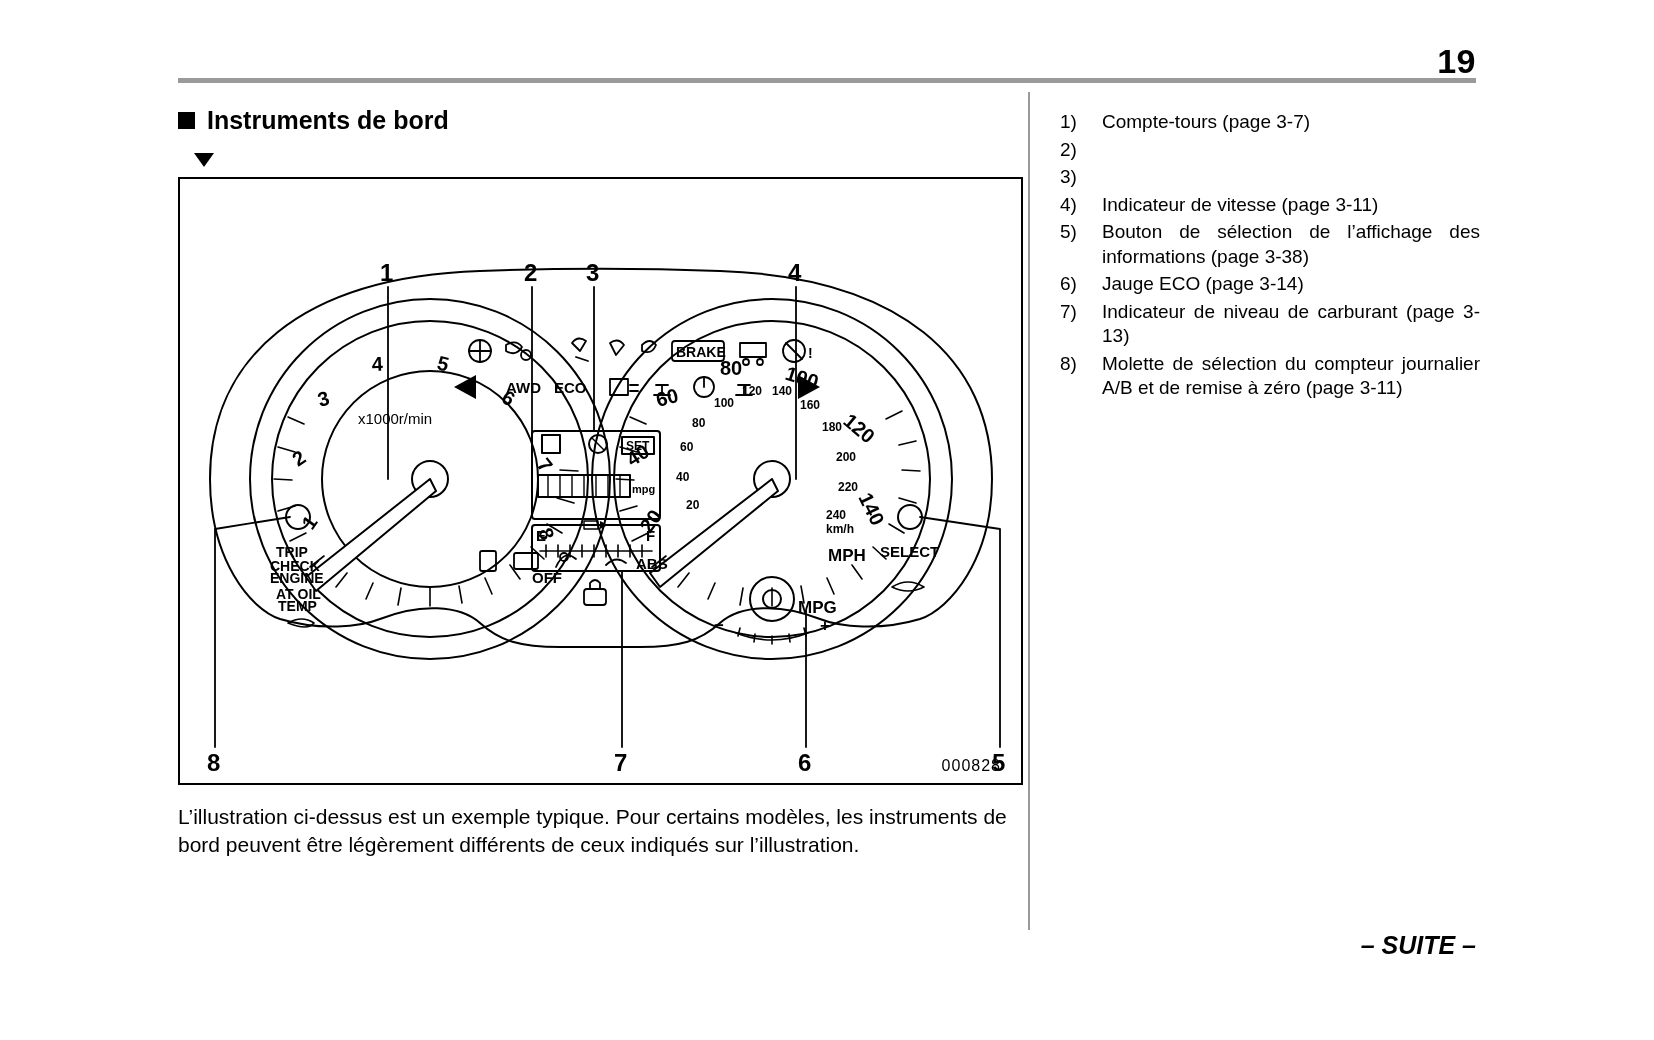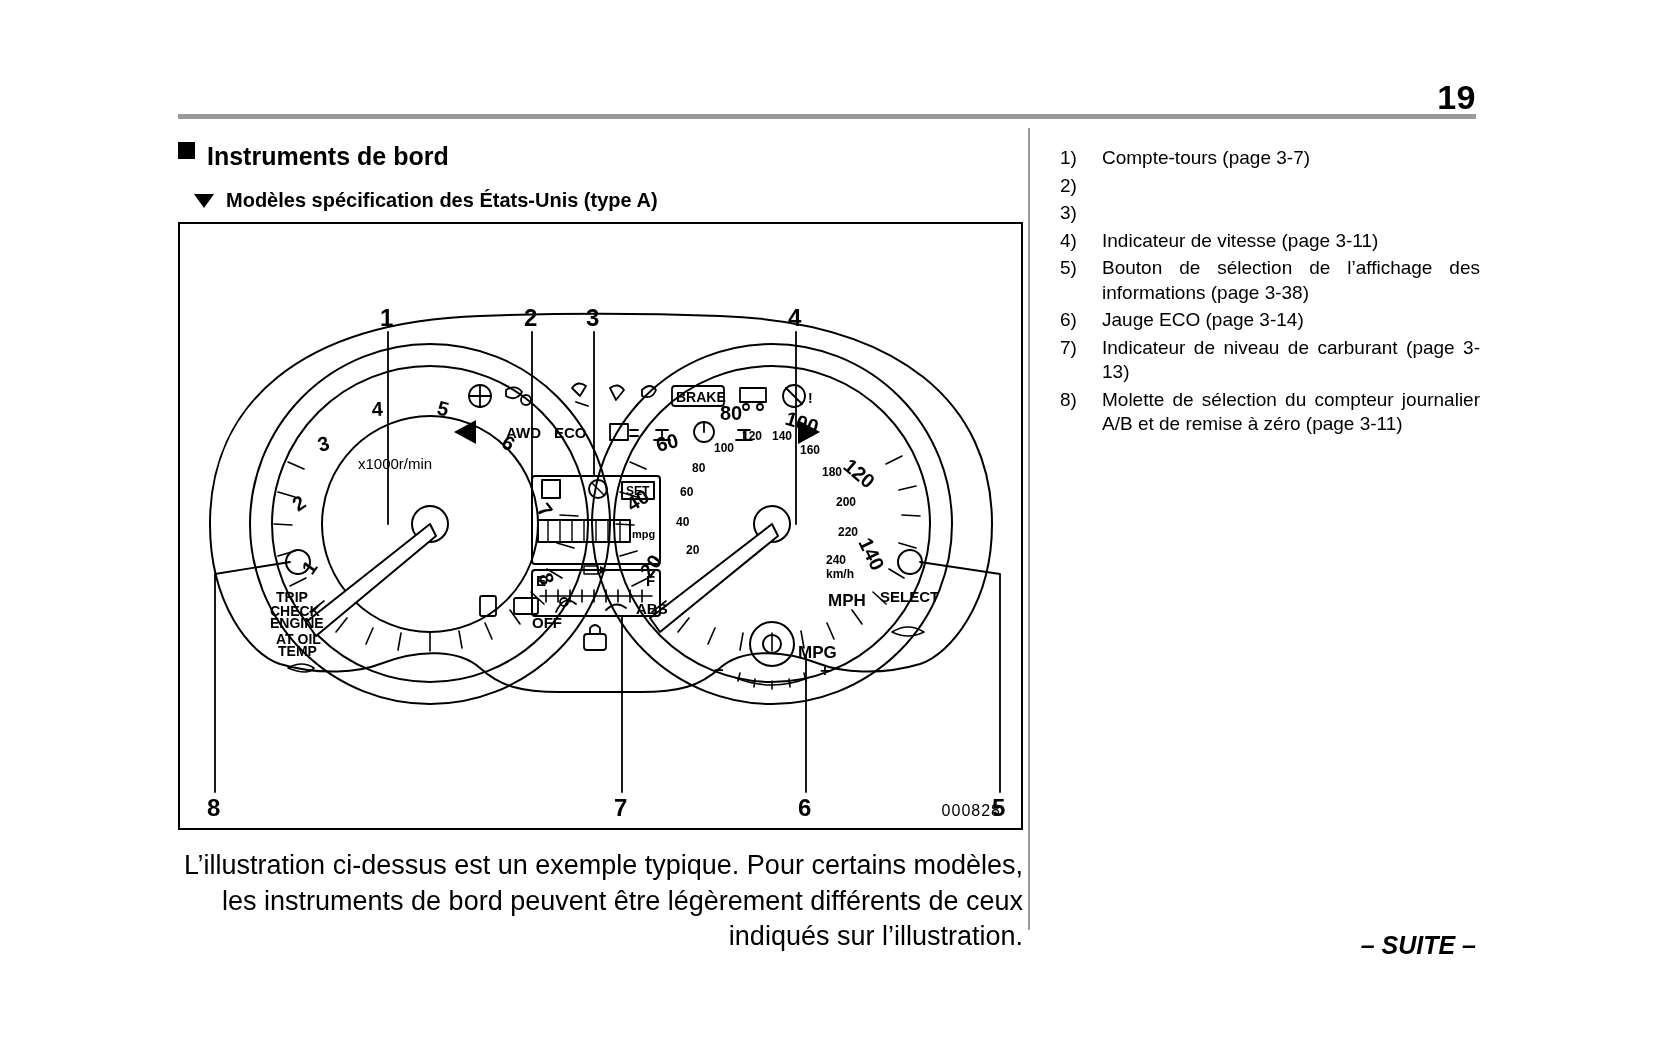--- a/index.html
+++ b/index.html
@@ -11,21 +11,20 @@
     width: 1654px;
     height: 1040px;
     font-family: "Liberation Sans", sans-serif;
     color: #000000;
     position: relative;
     overflow: hidden;
   }
   .page {
     position: absolute;
     inset: 0;
-    margin-top: 36px;
   }
 
   
   .page-number {
     position: absolute;
     top: 42px;
     right: 178px;
     font-size: 34px;
     font-weight: bold;
     letter-spacing: 0.5px;
@@ -51,21 +50,21 @@
 
   
   .left-col {
     position: absolute;
     left: 178px;
     top: 106px;
     width: 840px;
   }
   .section-title {
     display: flex;
-    align-items: flex-start;
+    align-items: center;
     gap: 12px;
     font-size: 25px;
     font-weight: bold;
     margin: 0 0 18px 0;
   }
   .sq-bullet {
     width: 17px;
     height: 17px;
     background: #000;
     display: inline-block;
@@ -98,24 +97,23 @@
   .fig-code {
     position: absolute;
     right: 20px;
     bottom: 8px;
     font-size: 16px;
     letter-spacing: 1px;
     font-family: "Liberation Sans", sans-serif;
   }
   .caption {
     margin-top: 18px;
-    font-size: 27px;
+    font-size: 21px;
     line-height: 1.32;
     width: 845px;
-    text-align: right;
   }
 
   
   .right-col {
     position: absolute;
     left: 1060px;
     top: 110px;
     width: 420px;
   }
   .legend-item {
@@ -158,21 +156,20 @@
 
   <div class="left-col">
 
     <h1 class="section-title">
       <span class="sq-bullet"></span>
       <span>Instruments de bord</span>
     </h1>
 
     <h2 class="subsection-title">
       <span class="tri-bullet"></span>
-      <span>Modèles spécification des États-Unis (type A)</span>
     </h2>
 
     <div class="figure-box">
       <svg width="841" height="604" viewBox="0 0 841 604">
         <g fill="none" stroke="#000" stroke-width="2" stroke-linejoin="round" stroke-linecap="round">
 
           <path d="M 30 300
                    C 30 180, 120 98, 300 92
                    C 380 89, 460 89, 540 92
                    C 720 98, 812 180, 812 300

